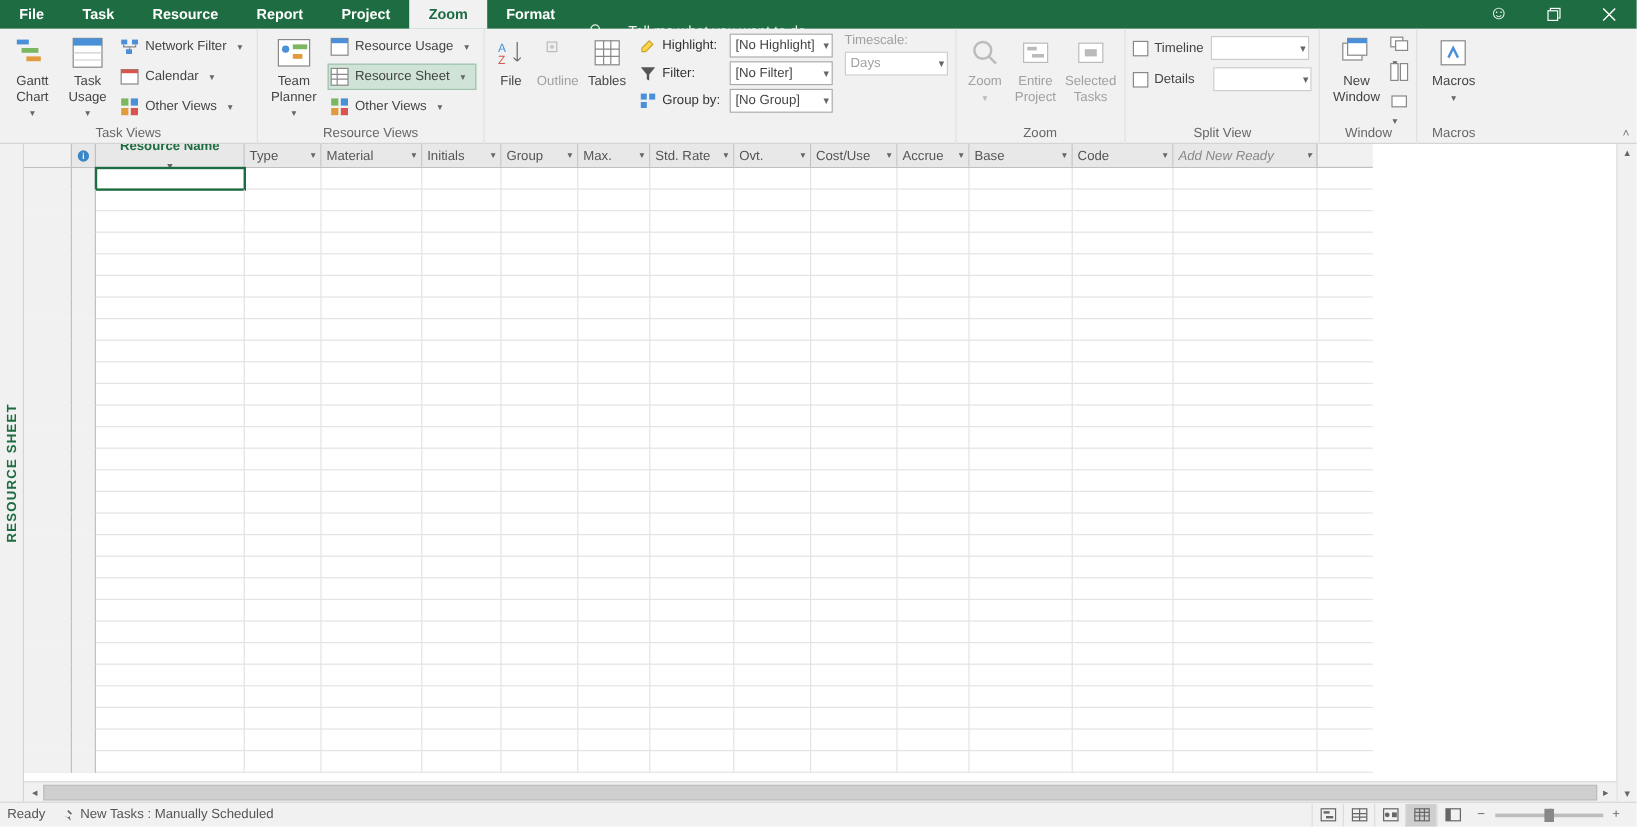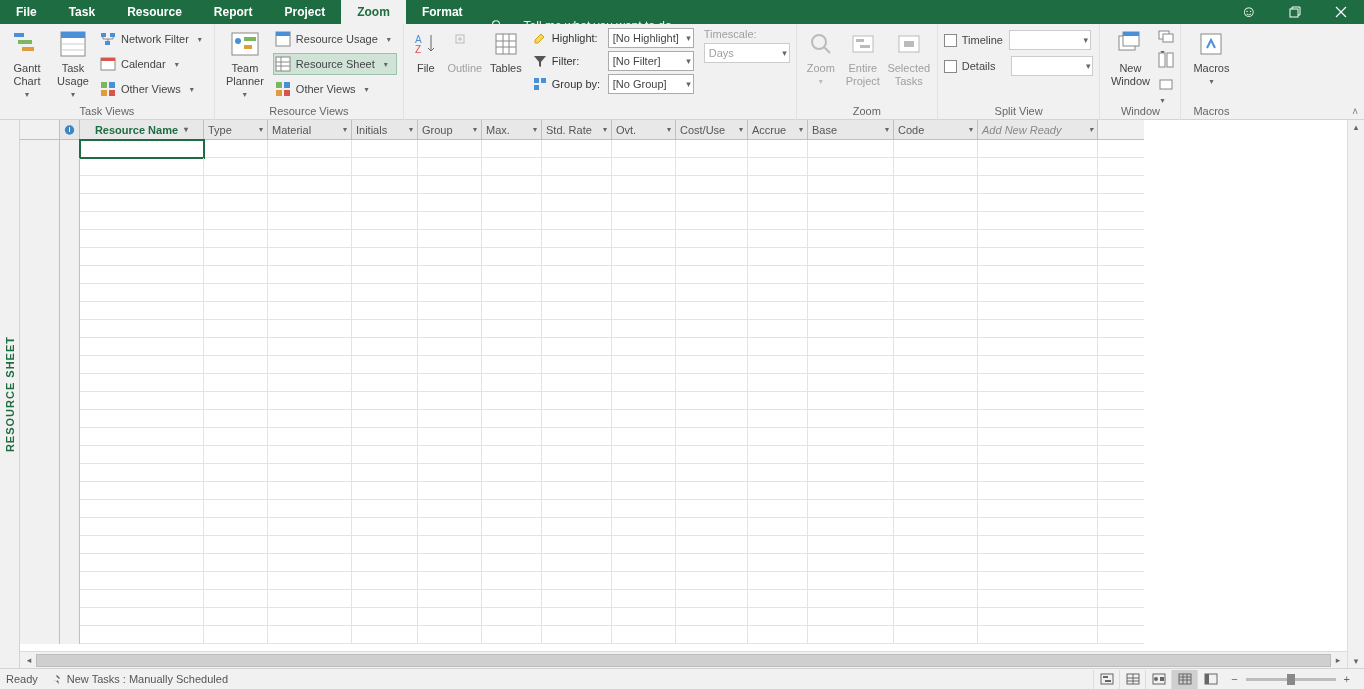--- a/index.html
+++ b/index.html
@@ -93,21 +93,21 @@
     position: relative;
   }
   .ch {
     border-right: 1px solid #c0c0c0; display: flex; align-items: center;
     padding: 0 4px; font-size: 11px; color: #555; position: relative; justify-content: space-between;
     background: #e8e8e8;
   }
   .ch .flt { font-size: 8px; color: #666; }
   .ch.info { justify-content: center; }
   .ch.info svg { width: 14px; height: 14px; }
-  .ch.resname { color: #1e6c41; font-weight: 600; justify-content: center; gap: 6px; }
+  .ch.resname { color: #1e6c41; font-weight: 600; justify-content: center; gap: 6px; flex-direction: column; }
   .ch.addcol { color: #888; font-style: italic; }
   .rows { position: relative; }
   .row {
     display: flex; height: 18px; border-bottom: 1px solid #e3e3e3;
   }
   .cell {
     border-right: 1px solid #e3e3e3; height: 18px;
   }
   .rowhdr {
     background: #f1f1f1; border-right: 1px solid #c0c0c0;

